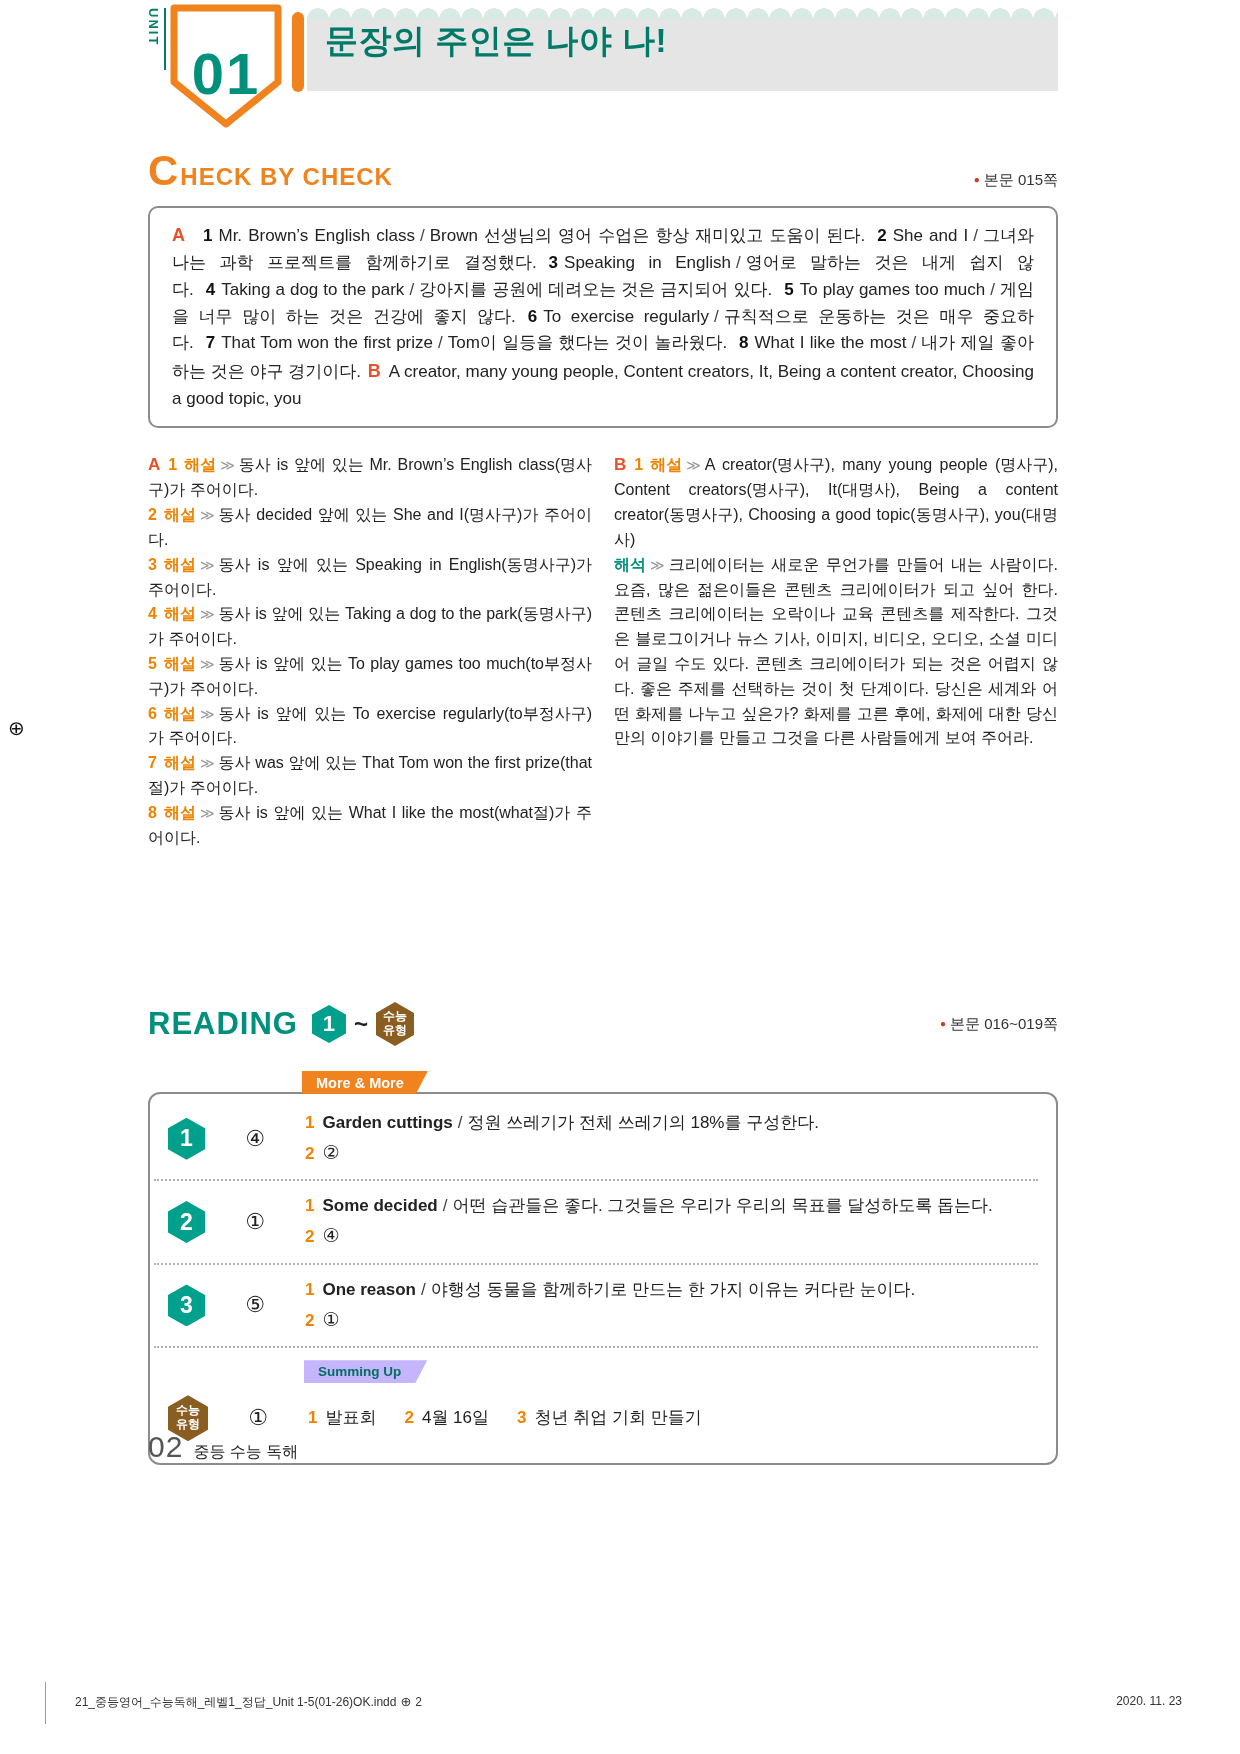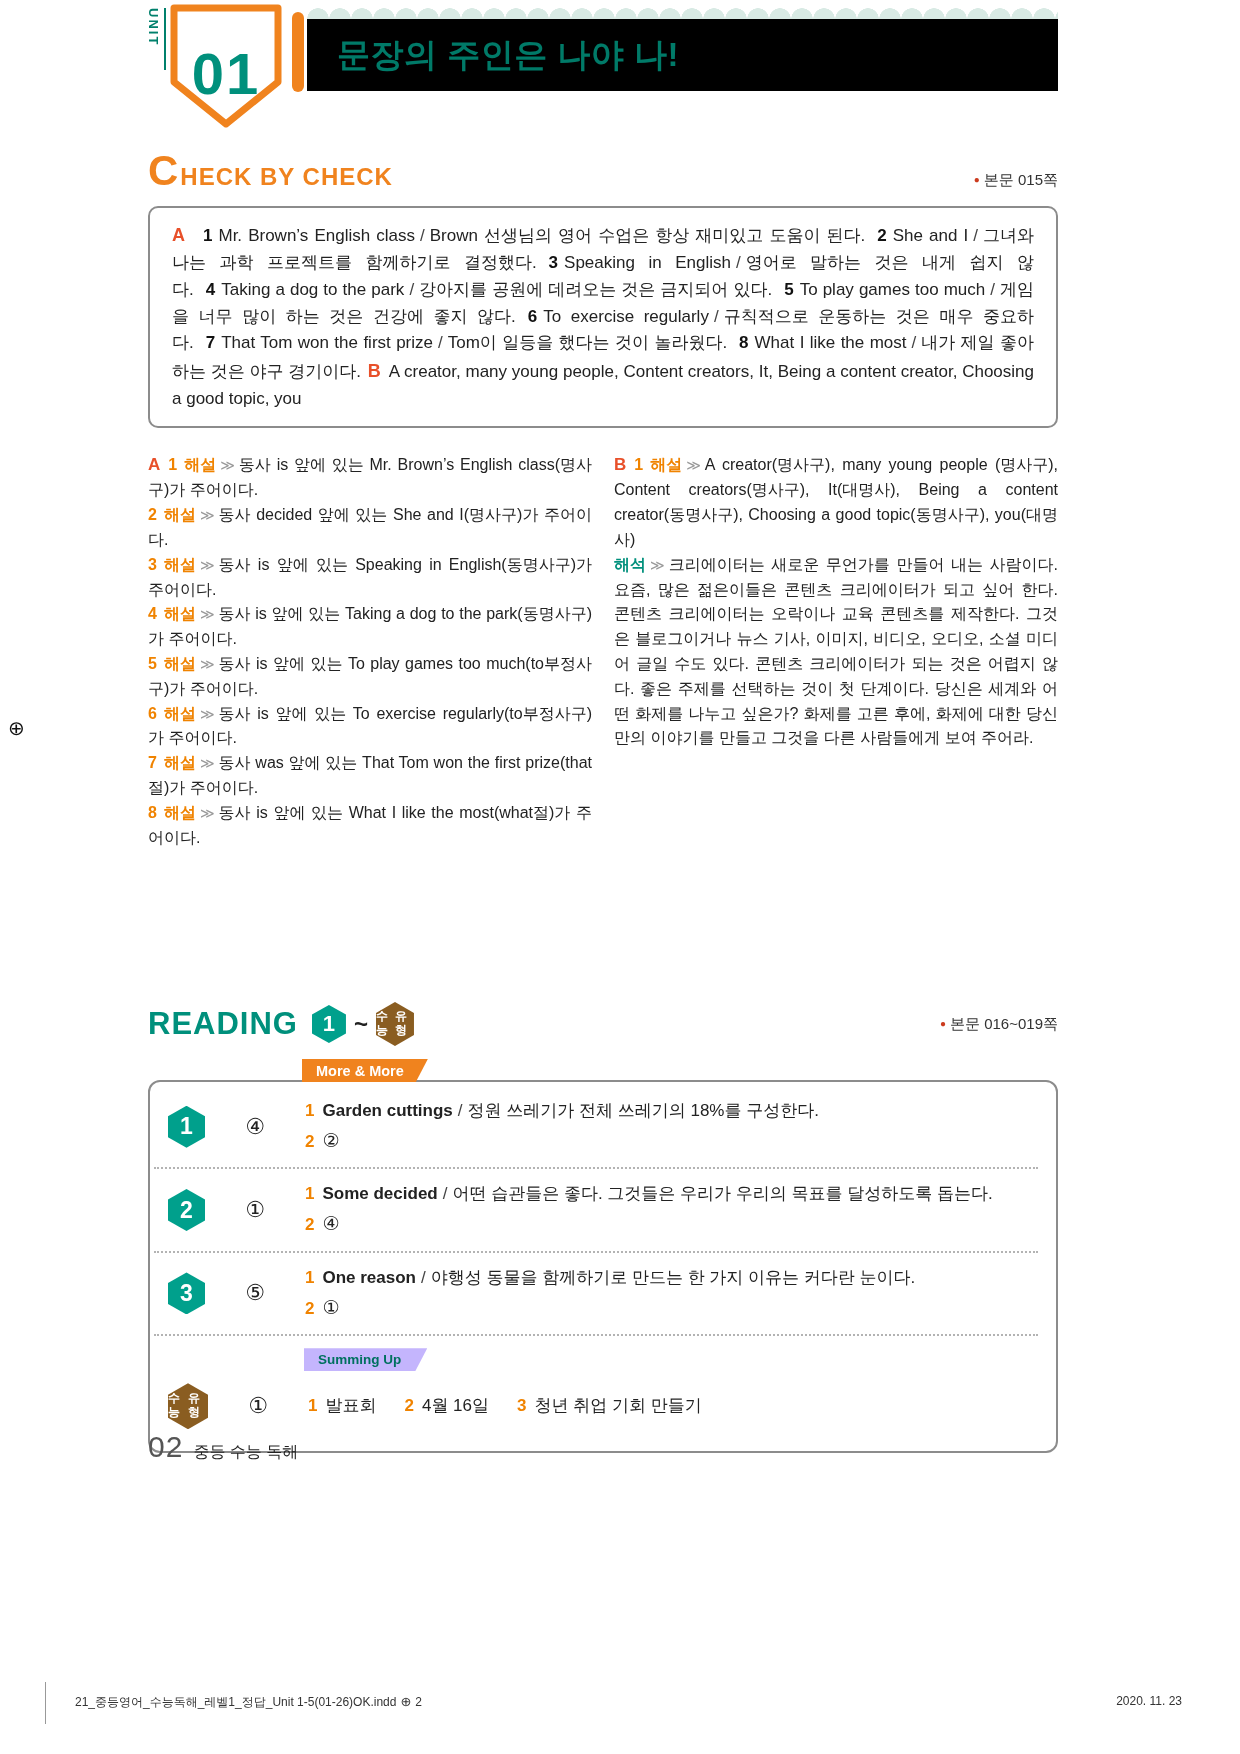--- a/index.html
+++ b/index.html
@@ -3,21 +3,21 @@
 <meta charset="utf-8">
 <style>
   * { margin:0; padding:0; box-sizing:border-box; }
   html,body { background:#ffffff; }
   body { font-family:"Liberation Sans","DejaVu Sans",sans-serif; color:#222; }
   .page { position:relative; width:1240px; height:1754px; margin:0 auto; background:#fff; overflow:hidden; }
 
   
   .scallop-wrap { position:absolute; left:307px; top:6px; width:751px; }
   .scallops { height:13px; background-image:radial-gradient(circle at 11px 13px, #d8eae4 10.5px, rgba(0,0,0,0) 11px); background-size:22px 13px; background-repeat:repeat-x; }
-  .band { height:72px; background:#000000; display:flex; align-items:center; padding-left:30px; }
+  .band { height:72px; background:#e5e5e5; display:flex; align-items:flex-start; padding-left:18px; }
   .band-title { font-size:33px; font-weight:800; color:#007a68; letter-spacing:0.5px; }
   .orange-bar { position:absolute; left:292px; top:12px; width:12px; height:80px; background:#f0831e; border-radius:7px; }
   .unit-box { position:absolute; left:168px; top:4px; width:116px; height:126px; }
   .unit-num { position:absolute; top:8px; left:0; width:100%; text-align:center; font-size:58px; font-weight:800; color:#00907c; letter-spacing:2px;margin-top:28px; }
   .unit-label { position:absolute; left:146px; top:8px; height:62px; writing-mode:vertical-rl; font-size:13px; font-weight:700; color:#00806c; letter-spacing:2px; border-right:2px solid #00806c; padding-right:3px; }
 
   
   .main-flow { position:absolute; left:148px; top:150px; width:910px; }
   .cbc-head { display:flex; align-items:baseline; margin-bottom:14px; }
   .c-big { font-size:42px; font-weight:800; color:#f0831e; line-height:1; margin-right:2px; }
@@ -39,24 +39,24 @@
   .tag.teal { color:#00907c; }
   .arr { color:#999; margin-right:4px; font-size:14px; }
 
   
   .reading-flow { position:absolute; left:148px; top:1002px; width:910px; }
   .reading-head { display:flex; align-items:center; }
   .reading-title { font-size:31px; font-weight:800; color:#00907c; letter-spacing:1px; margin-right:14px; }
   .hex { display:inline-flex; align-items:center; justify-content:center; clip-path:polygon(50% 0,100% 25%,100% 75%,50% 100%,0 75%,0 25%); background:#00a08c; color:#fff; font-weight:800; }
   .hex.head-hex { width:34px; height:38px; font-size:22px; }
   .tilde { font-size:24px; color:#222; margin:0 8px; font-weight:700; }
-  .badge { display:inline-flex; flex-direction:row; align-items:center; justify-content:center; clip-path:polygon(50% 0,100% 25%,100% 75%,50% 100%,0 75%,0 25%); background:#8a5d21; color:#fff; font-weight:700; font-size:12px; line-height:1.15; }
+  .badge { display:inline-flex; flex-direction:column; align-items:center; justify-content:center; clip-path:polygon(50% 0,100% 25%,100% 75%,50% 100%,0 75%,0 25%); background:#8a5d21; color:#fff; font-weight:700; font-size:12px; line-height:1.15; }
   .badge.head-badge { width:38px; height:44px; }
 
-  .reading-box { position:relative; margin-top:34px; border:2px solid #8c8c8c; border-radius:12px; padding:4px 18px 14px 4px; }
+  .reading-box { position:relative; margin-top:46px; border:2px solid #8c8c8c; border-radius:12px; padding:4px 18px 14px 4px; }
   .tab-more { position:absolute; top:-23px; left:152px; height:23px; display:flex; align-items:center; background:#f0831e; color:#fff; font-weight:700; font-size:14.5px; padding:0 24px 0 14px; clip-path:polygon(0 0,100% 0,calc(100% - 12px) 100%,0 100%); }
   .r-row { display:flex; align-items:center; padding:11px 0 11px 14px; }
   .r-row + .r-row, .sum-sec { border-top:2px dotted #b3b3b3; }
   .hex.row-hex { width:37px; height:42px; font-size:23px; flex-shrink:0; }
   .ans { width:100px; text-align:center; font-size:22px; color:#222; flex-shrink:0; }
   .content { flex:1; font-size:17px; line-height:1.65; color:#222; }
   .line { display:block; }
   .content .enum { margin-right:8px; }
   .en-bold { font-weight:700; }
   .sl { margin:0 5px; color:#444; }

